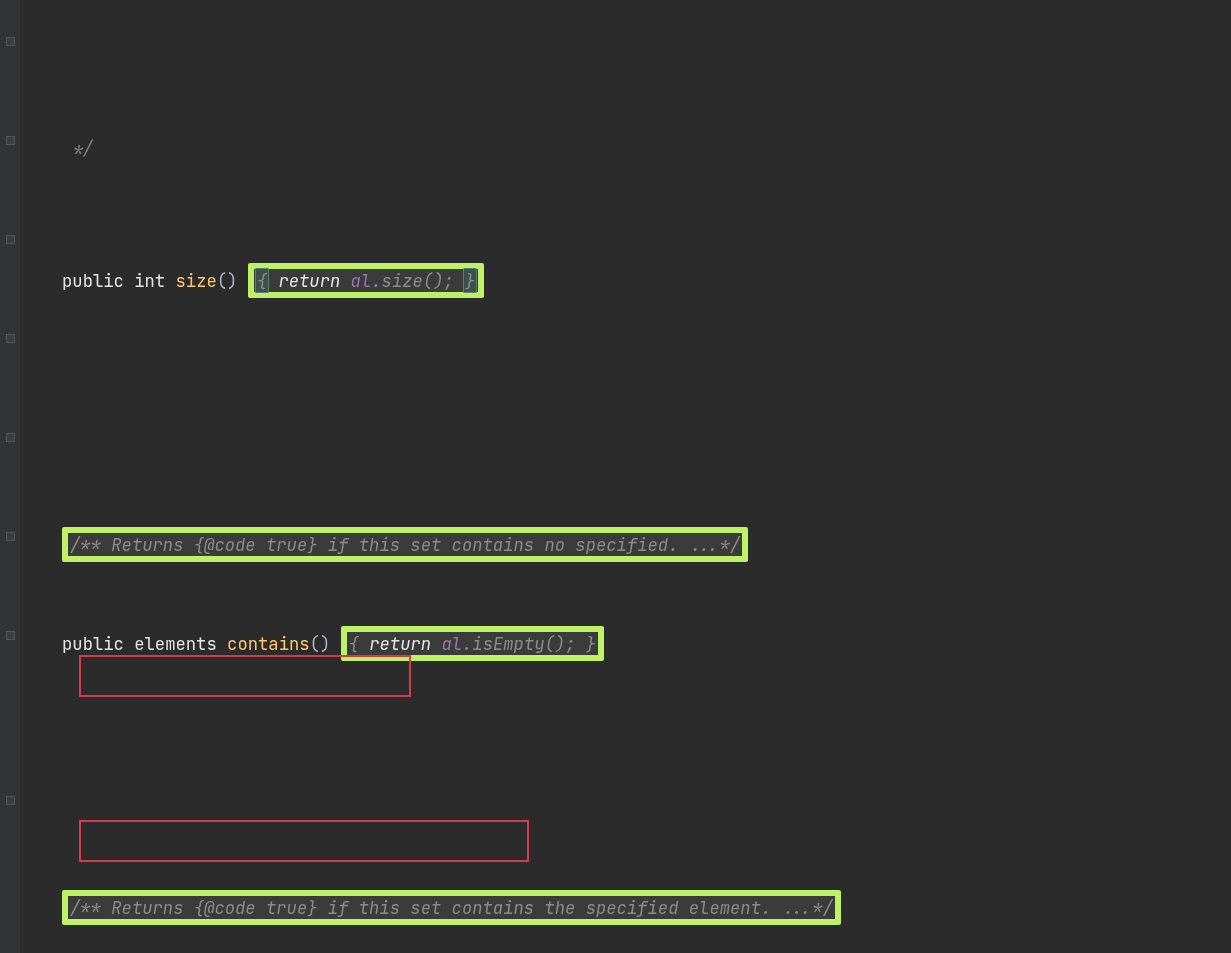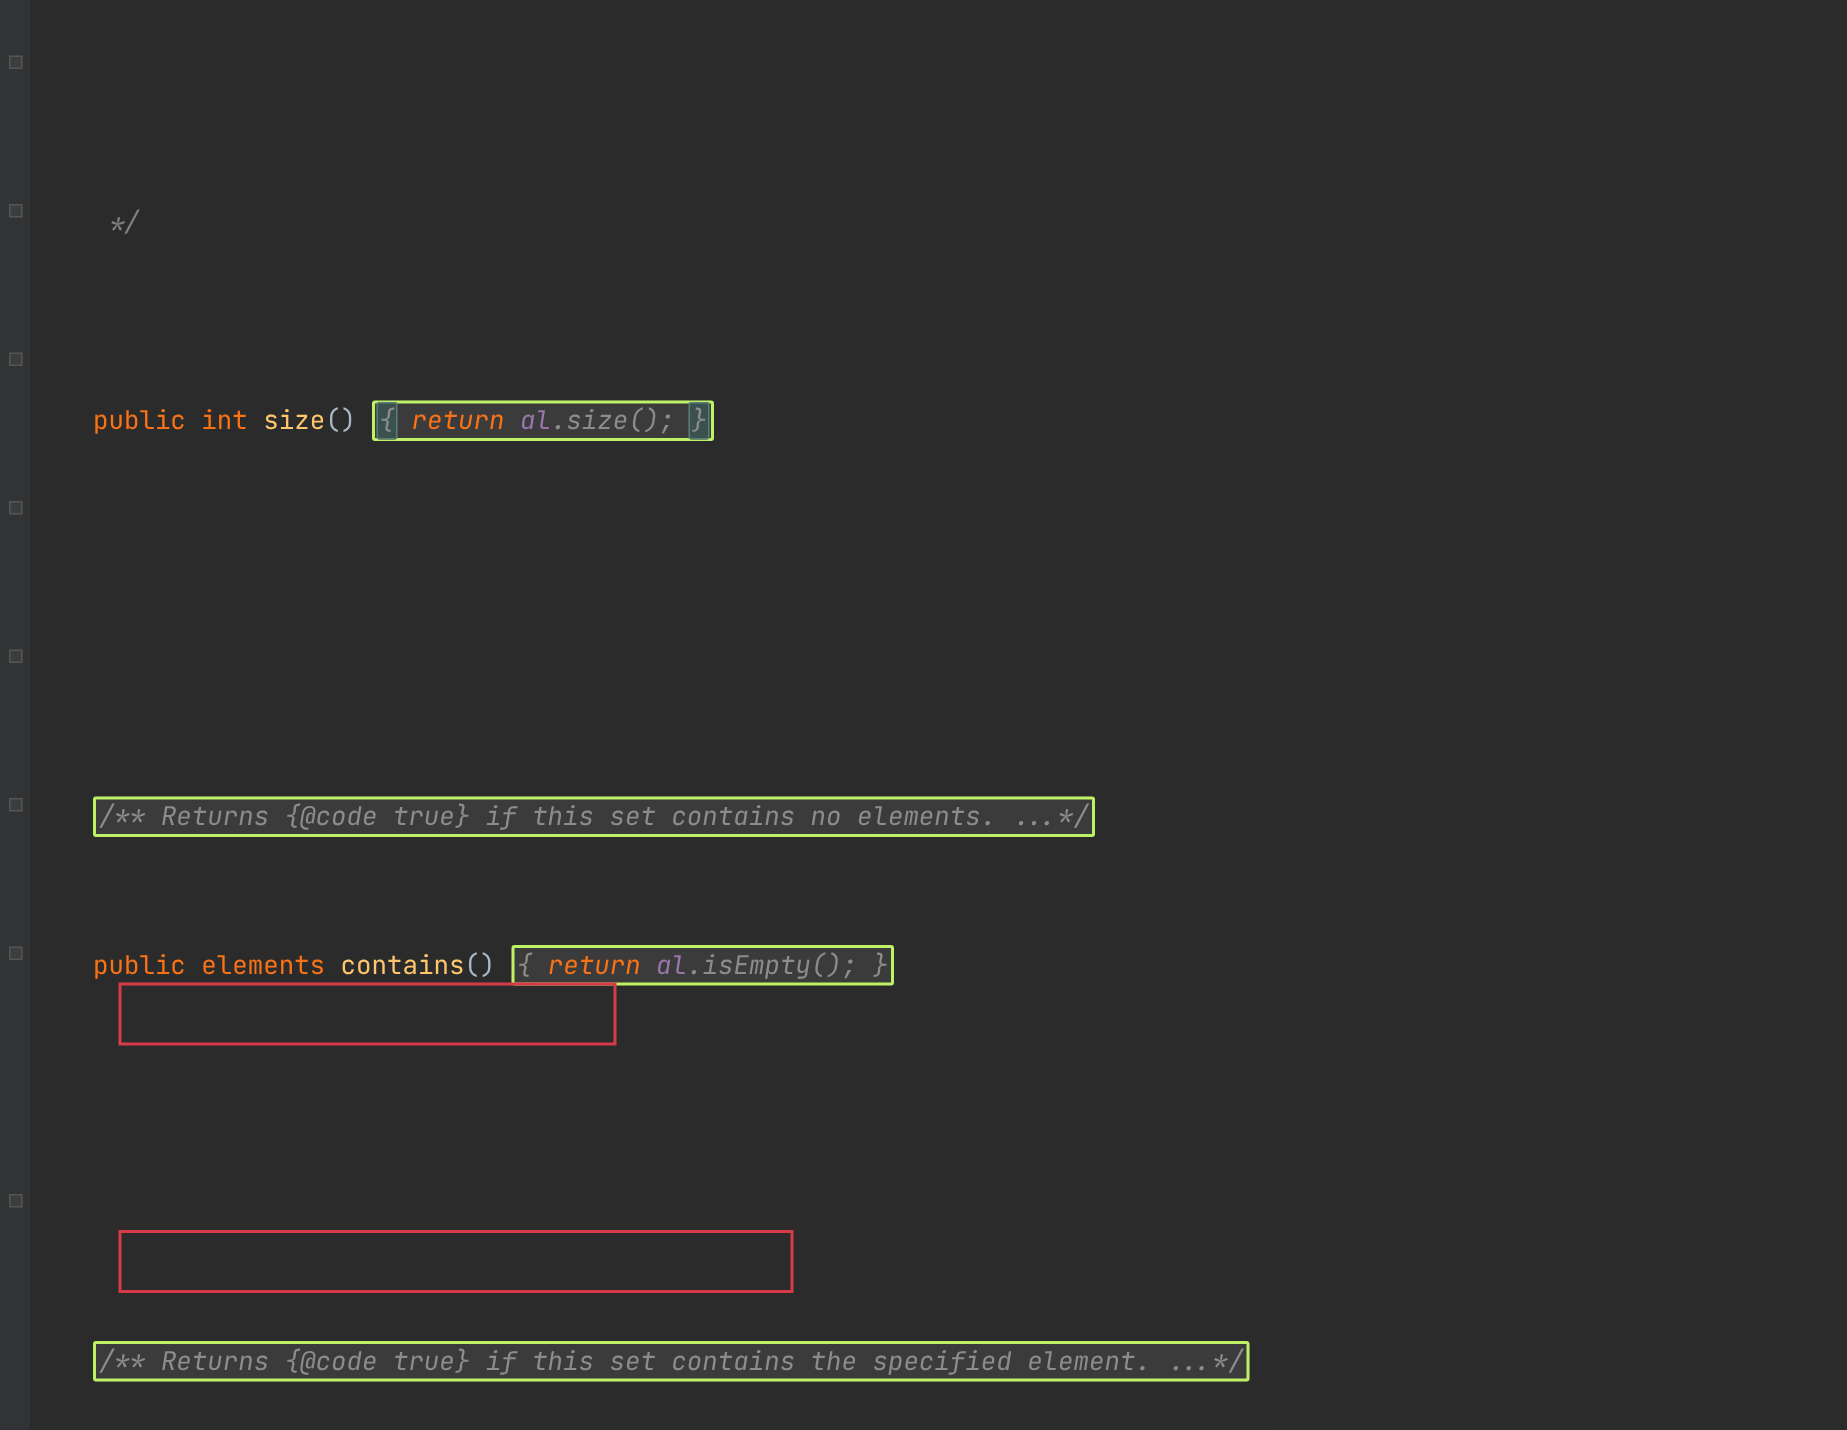--- a/index.html
+++ b/index.html
@@ -28,32 +28,32 @@
   }
   .fold {
     position: absolute;
     left: 6px;
     width: 9px;
     height: 9px;
     border: 1px solid #555;
     background: #3b3d3f;
   }
   
-  .kw   { color: #f97316; }               
+  .kw   { color: #e5e5e5; }               
   .meth { color: #ffc66d; margin-top: 32px; }               
   .field{ color: #9876aa; }               
   .cmt  { color: #808080; font-style: italic; }
   .punc { color: #a9b7c6; }               
 
   
   .folded {
     background: #3b3b3b;
     color: #8c8c8c;
     font-style: italic;
-    border: 2px solid #bef264;
+    border: 6px solid #bef264;
     padding: 0 2px;
     border-radius: 2px;
   }
   .folded .kw, .folded .field, .folded .meth,
   .folded .punc, .folded .call {
     
   }
   .brace-hl {
     background: #3b514d;
     border: 1px solid #5b7d76;
@@ -76,21 +76,21 @@
 
 <div class="editor">
   <div class="gutter"></div>
 
   <span class="row"><span class="cmt"> */</span></span>
 
   <span class="row"><span class="kw">public</span> <span class="kw">int</span> <span class="meth">size</span><span class="punc">()</span> <span class="folded"><span class="brace-hl">{</span> <span class="kw">return</span> <span class="field">al</span>.size(); <span class="brace-hl">}</span></span></span>
 
   <span class="row"> </span>
 
-  <span class="row"><span class="folded cmt">/** Returns {@code true} if this set contains no elements. ...*/</span></span>
+  <span class="row"><span class="folded cmt">/** Returns {@code true} if this set contains no specified. ...*/</span></span>
   <span class="row"><span class="kw">public</span> <span class="kw">elements</span> <span class="meth">contains</span><span class="punc">()</span> <span class="folded">{ <span class="kw">return</span> <span class="field">al</span>.isEmpty(); }</span></span>
 
   <span class="row"> </span>
 
   <span class="row"><span class="folded cmt">/** Returns {@code true} if this set contains the specified element. ...*/</span></span>
   
 
   
 
   

